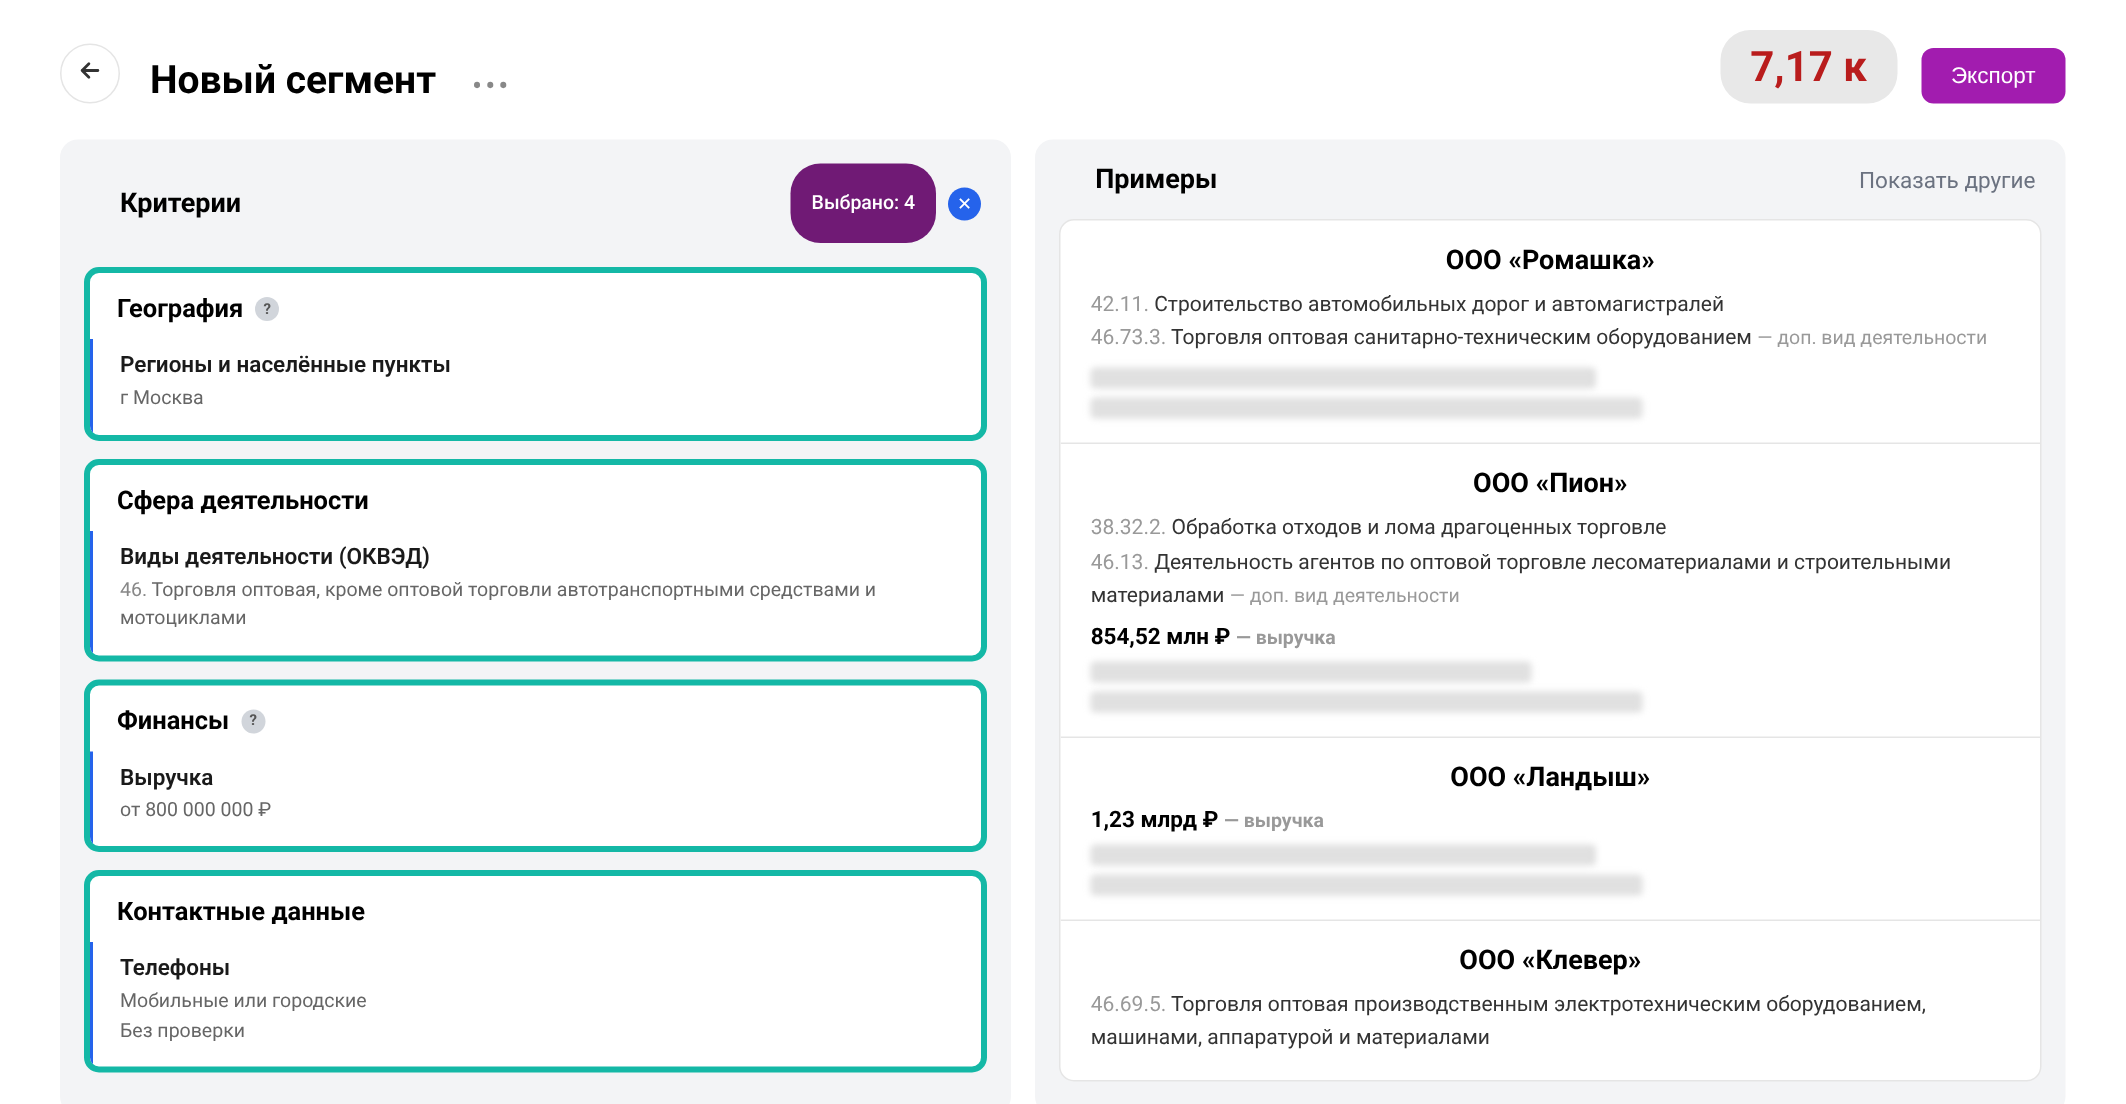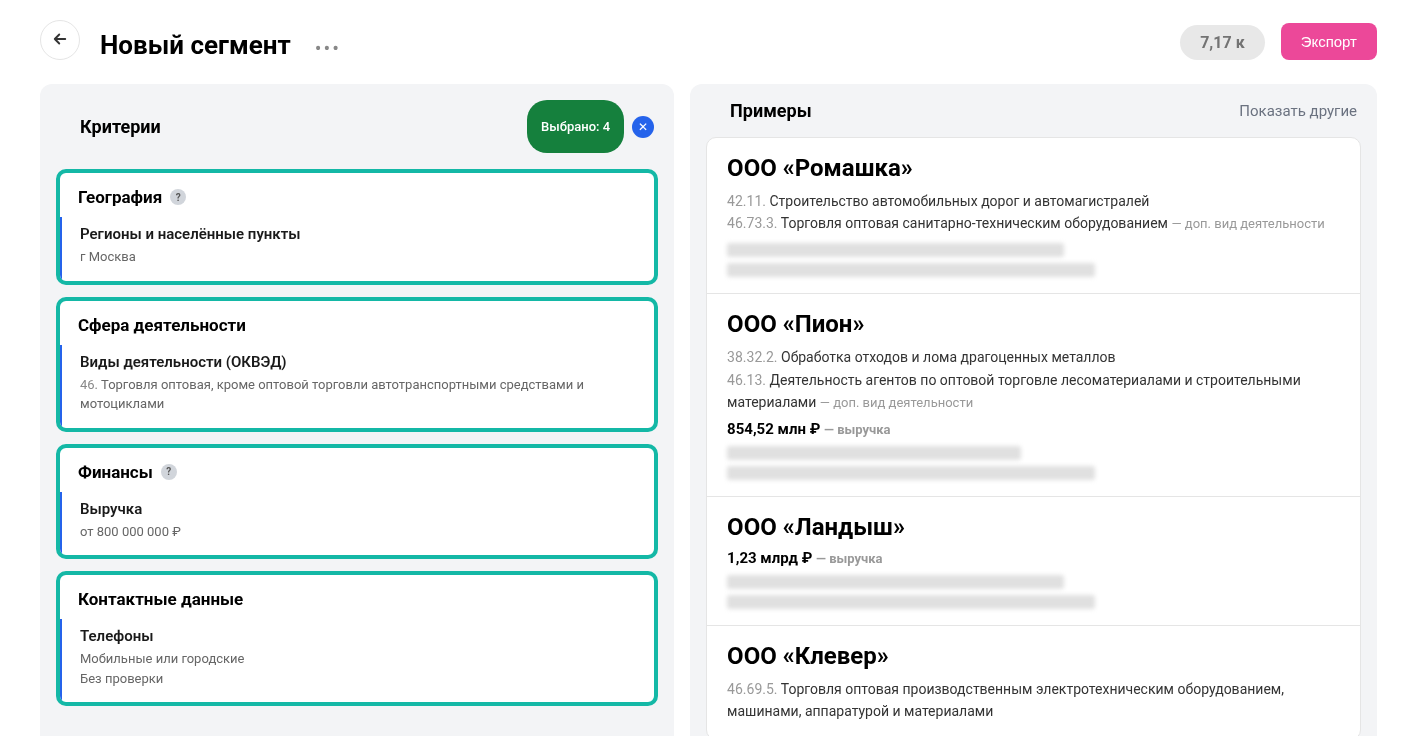--- a/index.html
+++ b/index.html
@@ -39,27 +39,27 @@
       color: #888;
       font-size: 20px;
       letter-spacing: 2px;
       cursor: pointer;
     }
     .header-spacer { flex: 1; }
     .count-badge {
       background: #e8e8e8;
       border-radius: 20px;
       padding: 8px 20px;
-      font-size: 16px;
-      font-weight: 700;
-      color: #737373;
+      font-size: 28px;
+      font-weight: 700;
+      color: #b91c1c;
       margin-right: 16px;
     }
     .export-btn {
-      background: #ec4899;
+      background: #a21caf;
       color: #fff;
       border: none;
       border-radius: 8px;
       padding: 10px 20px;
       font-size: 15px;
       font-weight: 500;
       cursor: pointer;
     }
     .content {
       display: flex;
@@ -79,21 +79,21 @@
       padding: 0 4px;
       margin-left: 20px;
     }
     .panel-title {
       font-size: 18px;
       font-weight: 700;
       color: #000;
     }
     .panel-spacer { flex: 1; }
     .selected-badge {
-      background: #15803d;
+      background: #701a75;
       color: #fff;
       border-radius: 20px;
       padding: 19px 14px;
       font-size: 13px;
       font-weight: 500;
       text-align: right;
     }
     .clear-btn {
       width: 22px;
       height: 22px;
@@ -166,24 +166,25 @@
       border-radius: 10px;
       border: 1px solid #e5e5e5;
       overflow: hidden;
     }
     .example {
       border-bottom: 1px solid #e5e5e5;
       padding: 16px 20px;
     }
     .example:last-child { border-bottom: none; }
     .example-name {
-      font-size: 24px;
+      font-size: 18px;
       font-weight: 700;
       color: #000;
       margin-bottom: 8px;
+      text-align: center;
     }
     .example-line {
       font-size: 14px;
       color: #333;
       line-height: 1.6;
     }
     .code { color: #999; }
     .hint { color: #999; font-size: 13px; }
     .revenue {
       font-size: 15px;
@@ -302,21 +303,21 @@
             <span class="hint"> — </span><span class="hint">доп. вид деятельности</span>
           </div>
           <div class="blur-line"></div>
           <div class="blur-line short"></div>
         </div>
 
         <div class="example">
           <div class="example-name">ООО «Пион»</div>
           <div class="example-line">
             <span class="code">38.32.2.</span>
-            <span>Обработка отходов и лома драгоценных металлов</span>
+            <span>Обработка отходов и лома драгоценных торговле</span>
           </div>
           <div class="example-line">
             <span class="code">46.13.</span>
             <span>Деятельность агентов по оптовой торговле лесоматериалами и строительными материалами</span>
             <span class="hint"> — </span><span class="hint">доп. вид деятельности</span>
           </div>
           <div class="revenue">
             <span>854,52 млн ₽</span>
             <span class="hint"> — </span><span class="hint">выручка</span>
           </div>

